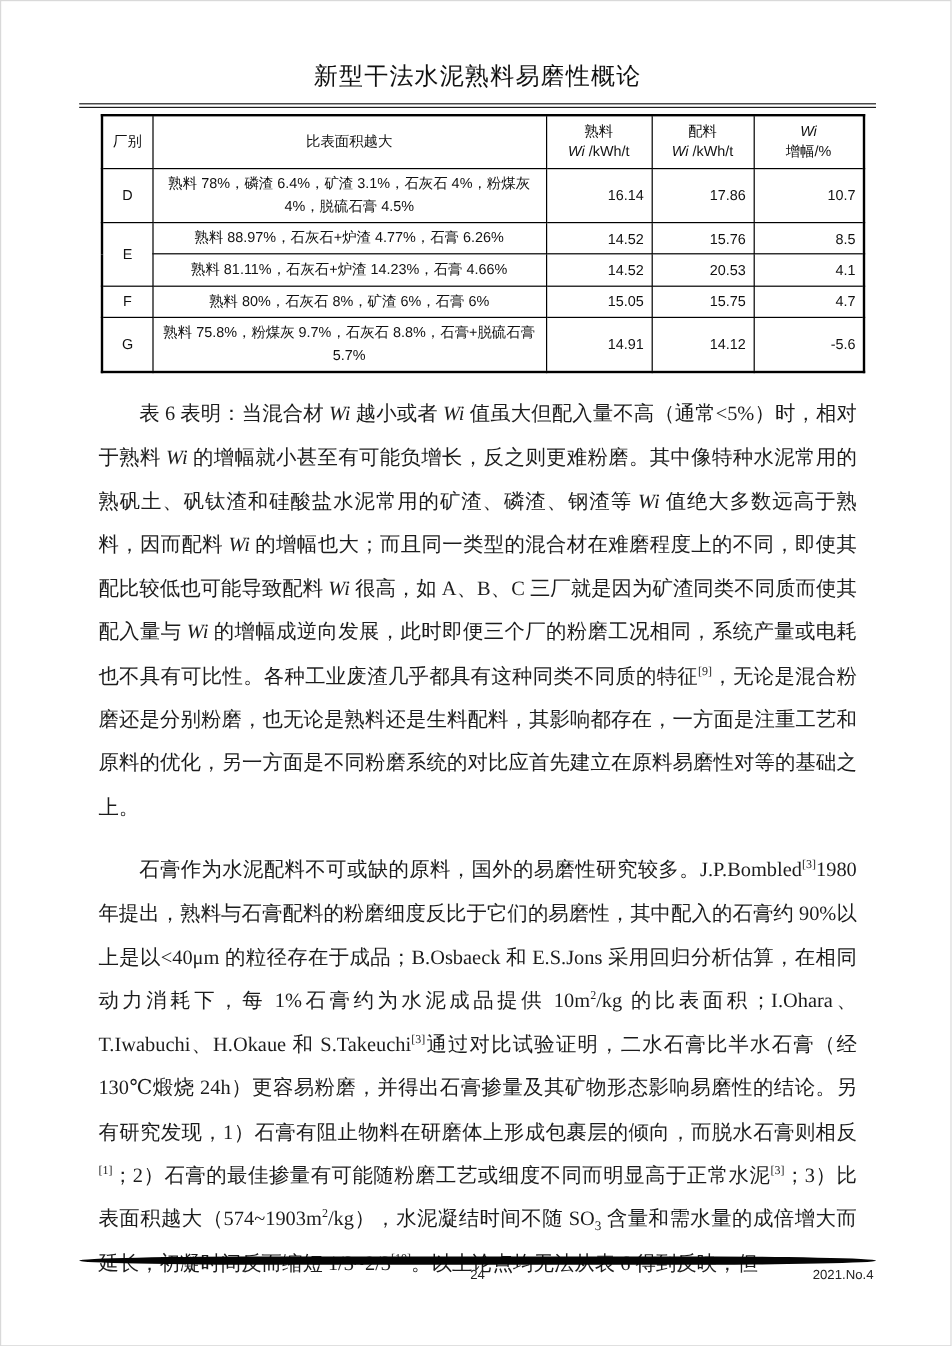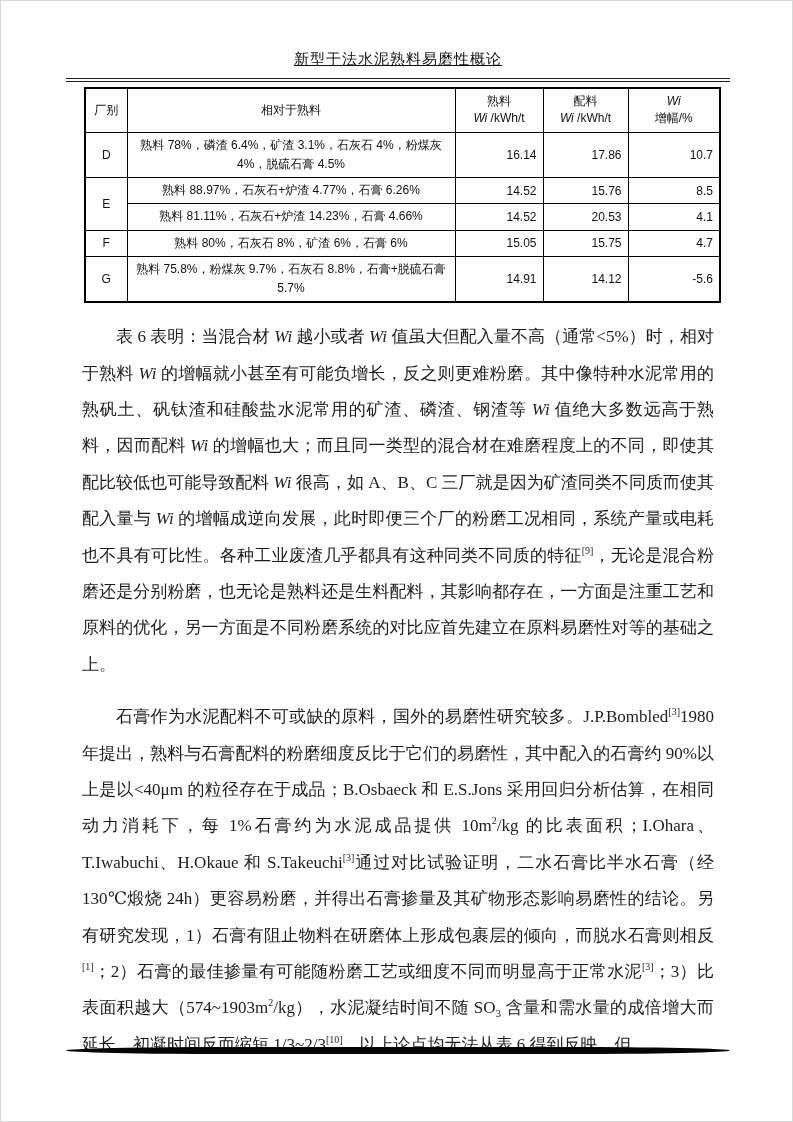--- a/index.html
+++ b/index.html
@@ -17,24 +17,23 @@
   }
   .content {
     position: absolute;
     left: 65px;
     right: 62px;
     top: 0;
   }
   .header-title {
     margin-top: 49px;
     text-align: center;
-    font-size: 15px;
+    font-size: 20px;
     letter-spacing: 1px;
     color: #111;
-    text-decoration: underline;
   }
   .header-rule {
     margin-top: 9px;
     height: 2px;
     border-top: 1.6px solid #1c1c1c;
     border-bottom: 1px solid #1c1c1c;
   }
   table.data-table {
     border-collapse: collapse;
     border: 2px solid #000;
@@ -119,21 +118,21 @@
       <colgroup>
         <col class="c-factory">
           <col class="c-mix">
           <col class="c-clinker">
           <col class="c-batch">
           <col class="c-increase">
       </colgroup>
       <thead>
         <tr>
           <th class="th-factory">厂别</th>
-          <th>相对于熟料</th>
+          <th>比表面积越大</th>
           <th>
             <div>熟料</div>
             <div><i class="wi">Wi</i><span> /kWh/t</span></div>
           </th>
           <th>
             <div>配料</div>
             <div><i class="wi">Wi</i><span> /kWh/t</span></div>
           </th>
           <th>
             <div><i class="wi">Wi</i></div>
@@ -181,14 +180,18 @@
 
     <div class="body-text">
       <p class="para"><span>表 6 表明：当混合材 </span><i class="wi">Wi</i><span> 越小或者 </span><i class="wi">Wi</i><span> 值虽大但配入量不高（通常&lt;5%）时，相对于熟料 </span><i class="wi">Wi</i><span> 的增幅就小甚至有可能负增长，反之则更难粉磨。其中像特种水泥常用的熟矾土、矾钛渣和硅酸盐水泥常用的矿渣、磷渣、钢渣等 </span><i class="wi">Wi</i><span> 值绝大多数远高于熟料，因而配料 </span><i class="wi">Wi</i><span> 的增幅也大；而且同一类型的混合材在难磨程度上的不同，即使其配比较低也可能导致配料 </span><i class="wi">Wi</i><span> 很高，如 A、B、C 三厂就是因为矿渣同类不同质而使其配入量与 </span><i class="wi">Wi</i><span> 的增幅成逆向发展，此时即便三个厂的粉磨工况相同，系统产量或电耗也不具有可比性。各种工业废渣几乎都具有这种同类不同质的特征</span><sup>[9]</sup><span>，无论是混合粉磨还是分别粉磨，也无论是熟料还是生料配料，其影响都存在，一方面是注重工艺和原料的优化，另一方面是不同粉磨系统的对比应首先建立在原料易磨性对等的基础之上。</span></p>
       <p class="para"><span>石膏作为水泥配料不可或缺的原料，国外的易磨性研究较多。J.P.Bombled</span><sup>[3]</sup><span>1980 年提出，熟料与石膏配料的粉磨细度反比于它们的易磨性，其中配入的石膏约 90%以上是以&lt;40μm 的粒径存在于成品；B.Osbaeck 和 E.S.Jons 采用回归分析估算，在相同动力消耗下，每 1%石膏约为水泥成品提供 10m</span><sup>2</sup><span>/kg 的比表面积；I.Ohara、T.Iwabuchi、H.Okaue 和 S.Takeuchi</span><sup>[3]</sup><span>通过对比试验证明，二水石膏比半水石膏（经 130℃煅烧 24h）更容易粉磨，并得出石膏掺量及其矿物形态影响易磨性的结论。另有研究发现，1）石膏有阻止物料在研磨体上形成包裹层的倾向，而脱水石膏则相反</span><sup>[1]</sup><span>；2）石膏的最佳掺量有可能随粉磨工艺或细度不同而明显高于正常水泥</span><sup>[3]</sup><span>；3）比表面积越大（574~1903m</span><sup>2</sup><span>/kg），水泥凝结时间不随 SO</span><sub>3</sub><span> 含量和需水量的成倍增大而延长，初凝时间反而缩短 1/3~2/3</span><sup>[10]</sup><span>。以上论点均无法从表 6 得到反映，但</span></p>
     </div>
 
   </div>
 
   <div class="footer">
     <div class="footer-rule"></div>
+    <div class="footer-row">
+      <span class="page-number">24</span>
+      <span class="issue-label">2021.No.4</span>
+    </div>
   </div>
 </div>
 
 </body></html>

